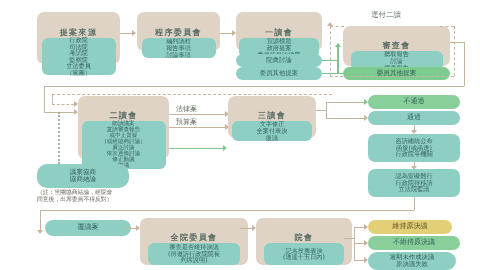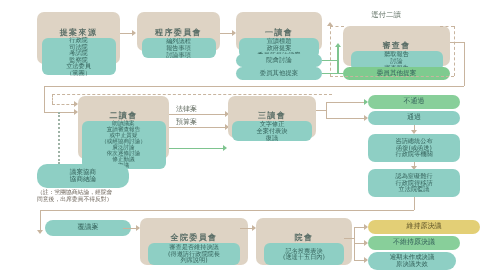--- a/index.html
+++ b/index.html
@@ -281,21 +281,21 @@
 
   <div class="ln h" style="left:344px;top:238px;width:10px;"></div>
   <div class="ln v" style="left:354px;top:227px;height:33px;"></div>
   <div class="ln h" style="left:354px;top:227px;width:10px;"></div>
   <div class="arw r" style="left:364px;top:224px;"></div>
   <div class="ln h" style="left:354px;top:243px;width:10px;"></div>
   <div class="arw r" style="left:364px;top:240px;"></div>
   <div class="ln h" style="left:354px;top:260px;width:10px;"></div>
   <div class="arw r" style="left:364px;top:257px;"></div>
 
-  <div class="pill yellow" style="left:368px;top:220px;width:112px;height:14px;font-size:7px;">
+  <div class="pill yellow" style="left:368px;top:220px;width:84px;height:14px;font-size:7px;">
     <span>維持原決議</span>
   </div>
   <div class="pill ltgreen" style="left:368px;top:236px;width:92px;height:14px;font-size:7px;">
     <span>不維持原決議</span>
   </div>
   <div class="pill teal" style="left:368px;top:252px;width:88px;height:18px;font-size:6.4px;white-space:pre-line;border-radius:10px;">
     <span>逾期未作成決議
 原決議失效</span>
   </div>
 

